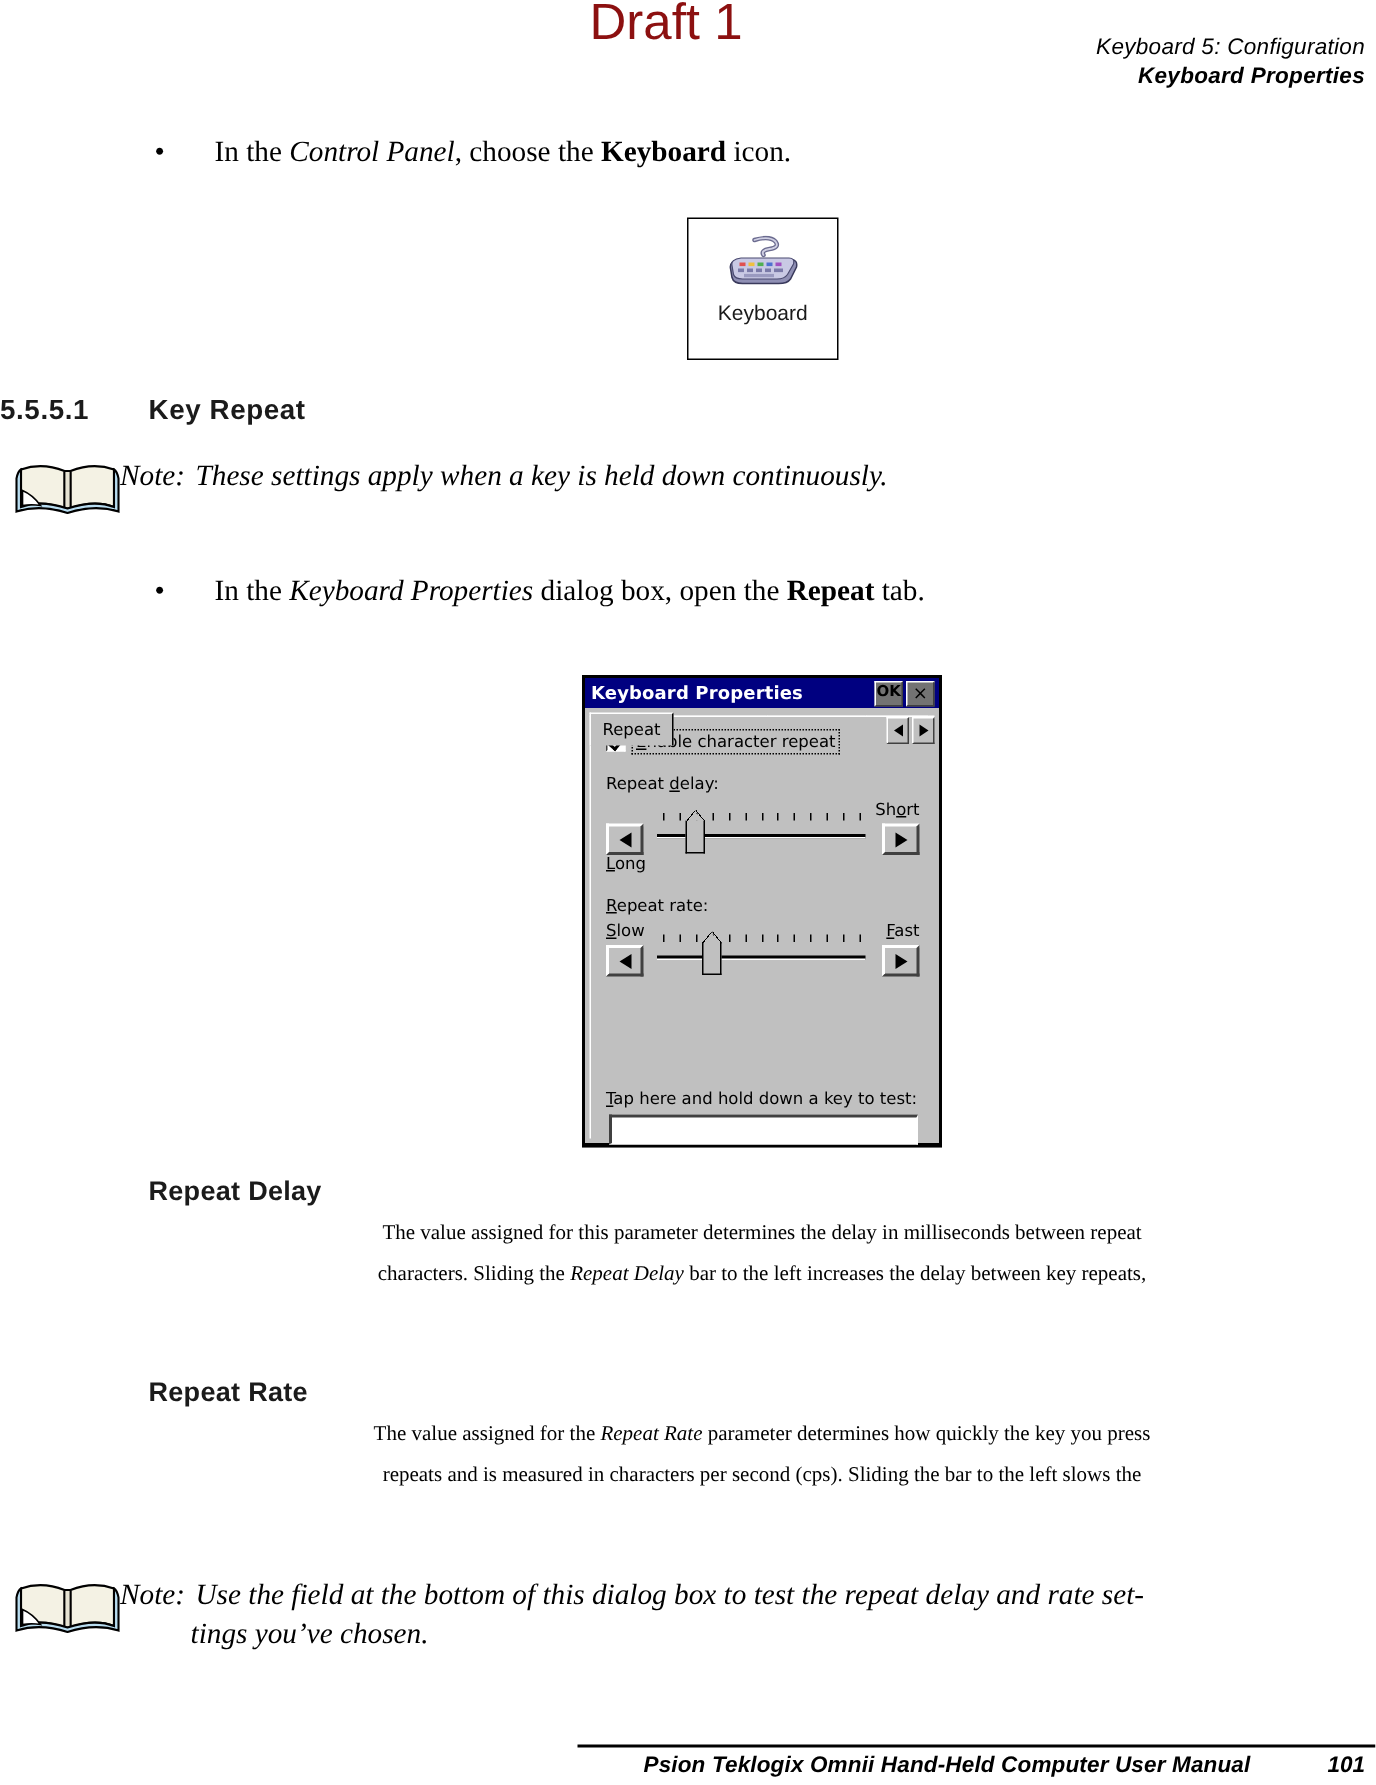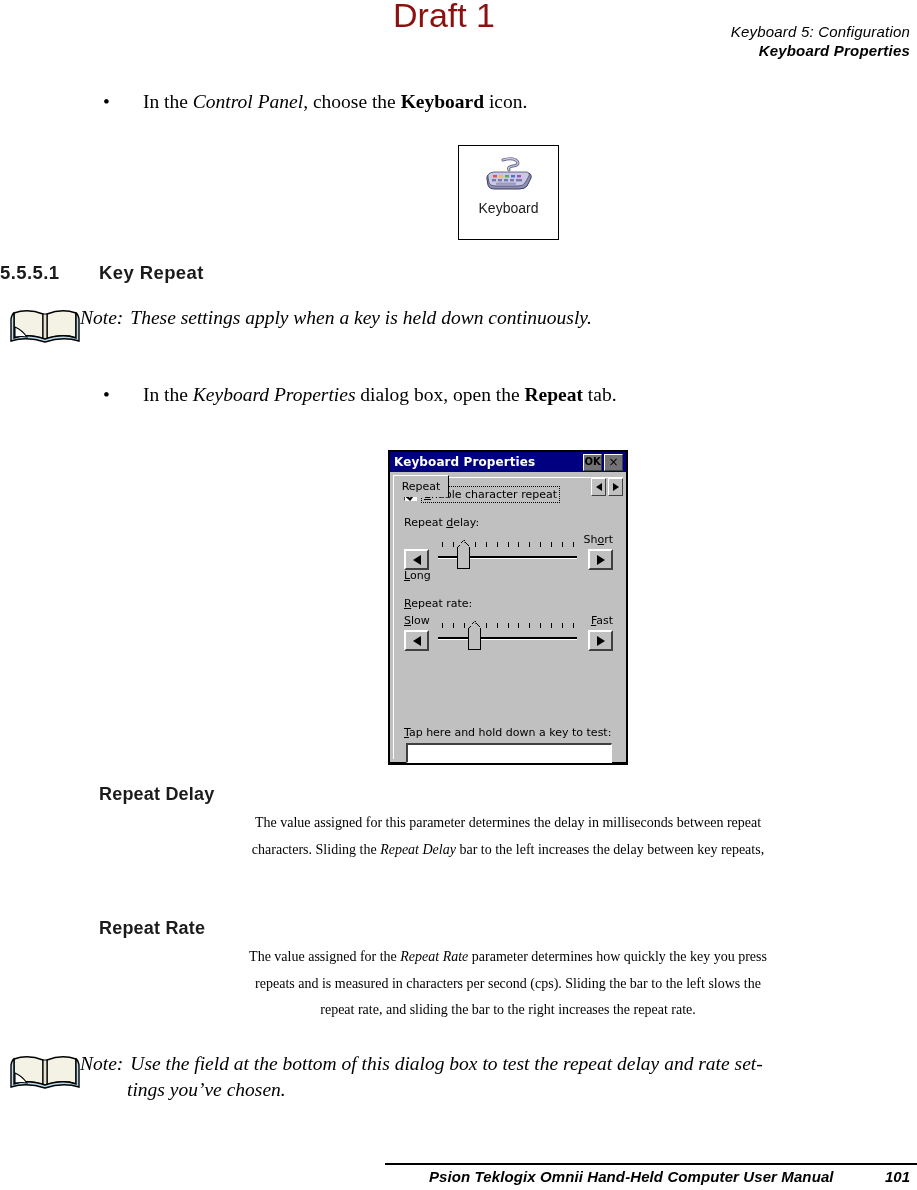--- a/index.html
+++ b/index.html
@@ -551,21 +551,20 @@
 <div class="subhead" style="top:784px;">Repeat Delay</div>
 <div class="para" style="top:810px;">
   <span class="ln">The value assigned for this parameter determines the delay in milliseconds between repeat</span>
   <span class="ln"><span>characters. Sliding the </span><span class="it">Repeat Delay</span><span> bar to the left increases the delay between key repeats,</span></span>
 </div>
 
 <div class="subhead" style="top:918px;">Repeat Rate</div>
 <div class="para" style="top:944px;">
   <span class="ln"><span>The value assigned for the </span><span class="it">Repeat Rate</span><span> parameter determines how quickly the key you press</span></span>
   <span class="ln">repeats and is measured in characters per second (cps). Sliding the bar to the left slows the</span>
-  <span class="ln">repeat rate, and sliding the bar to the right increases the repeat rate.</span>
 </div>
 
 <div class="note" style="left:10px; top:1051px; width:905px;">
   <svg class="book" viewBox="0 0 70 40">
     <path d="M4 8 L4 33 Q17 28 33 34 L33 9 Q18 3 4 8 Z" fill="#f4f2e4" stroke="#000" stroke-width="1.4"></path>
     <path d="M66 8 L66 33 Q53 28 37 34 L37 9 Q52 3 66 8 Z" fill="#f4f2e4" stroke="#000" stroke-width="1.4"></path>
     <path d="M33 9 L33 34 L37 34 L37 9 Z" fill="#e6e3d2" stroke="#000" stroke-width="1.2"></path>
     <path d="M4 8 Q2 9 1 14 L1 36 Q17 31 35 37 Q53 31 69 36 L69 14 Q68 9 66 8 L66 33 Q53 28 35 34 Q17 28 4 33 Z" fill="#b8ddf0" stroke="#000" stroke-width="1.4"></path>
     <path d="M5 22 Q12 25 17 32 Q11 31 5 32 Z" fill="#fff" stroke="#000" stroke-width="1.1"></path>
   </svg>

